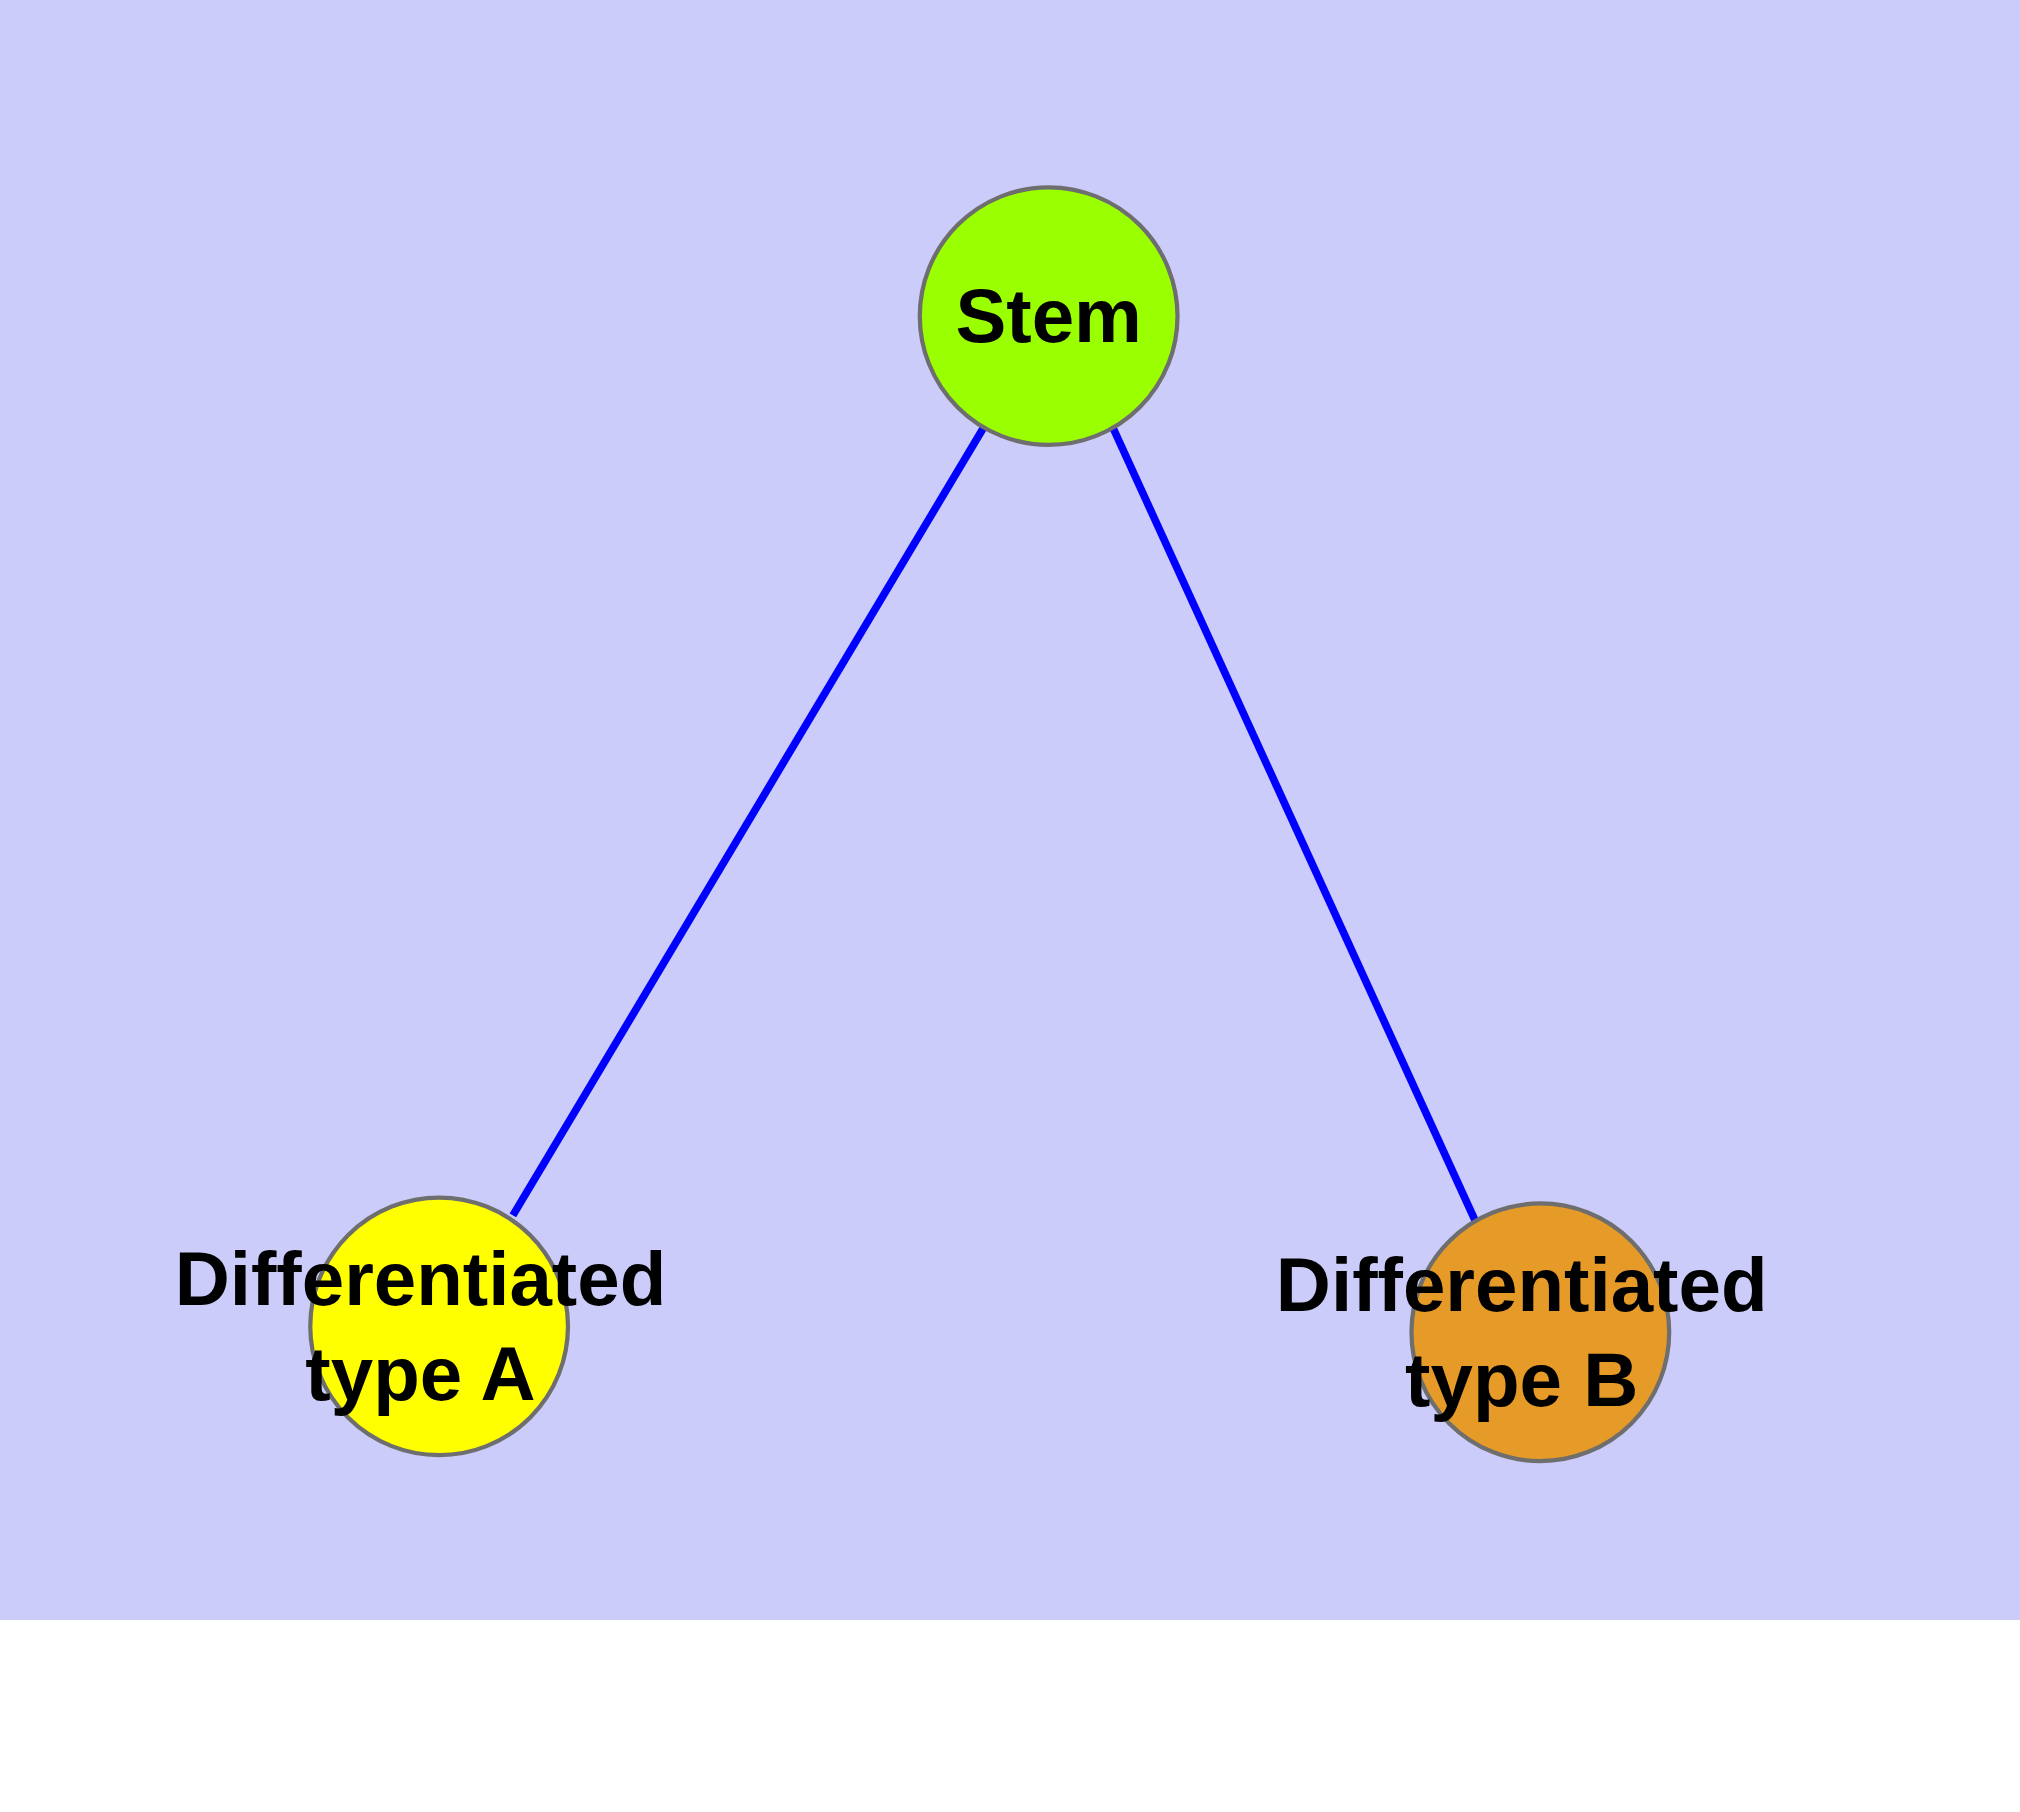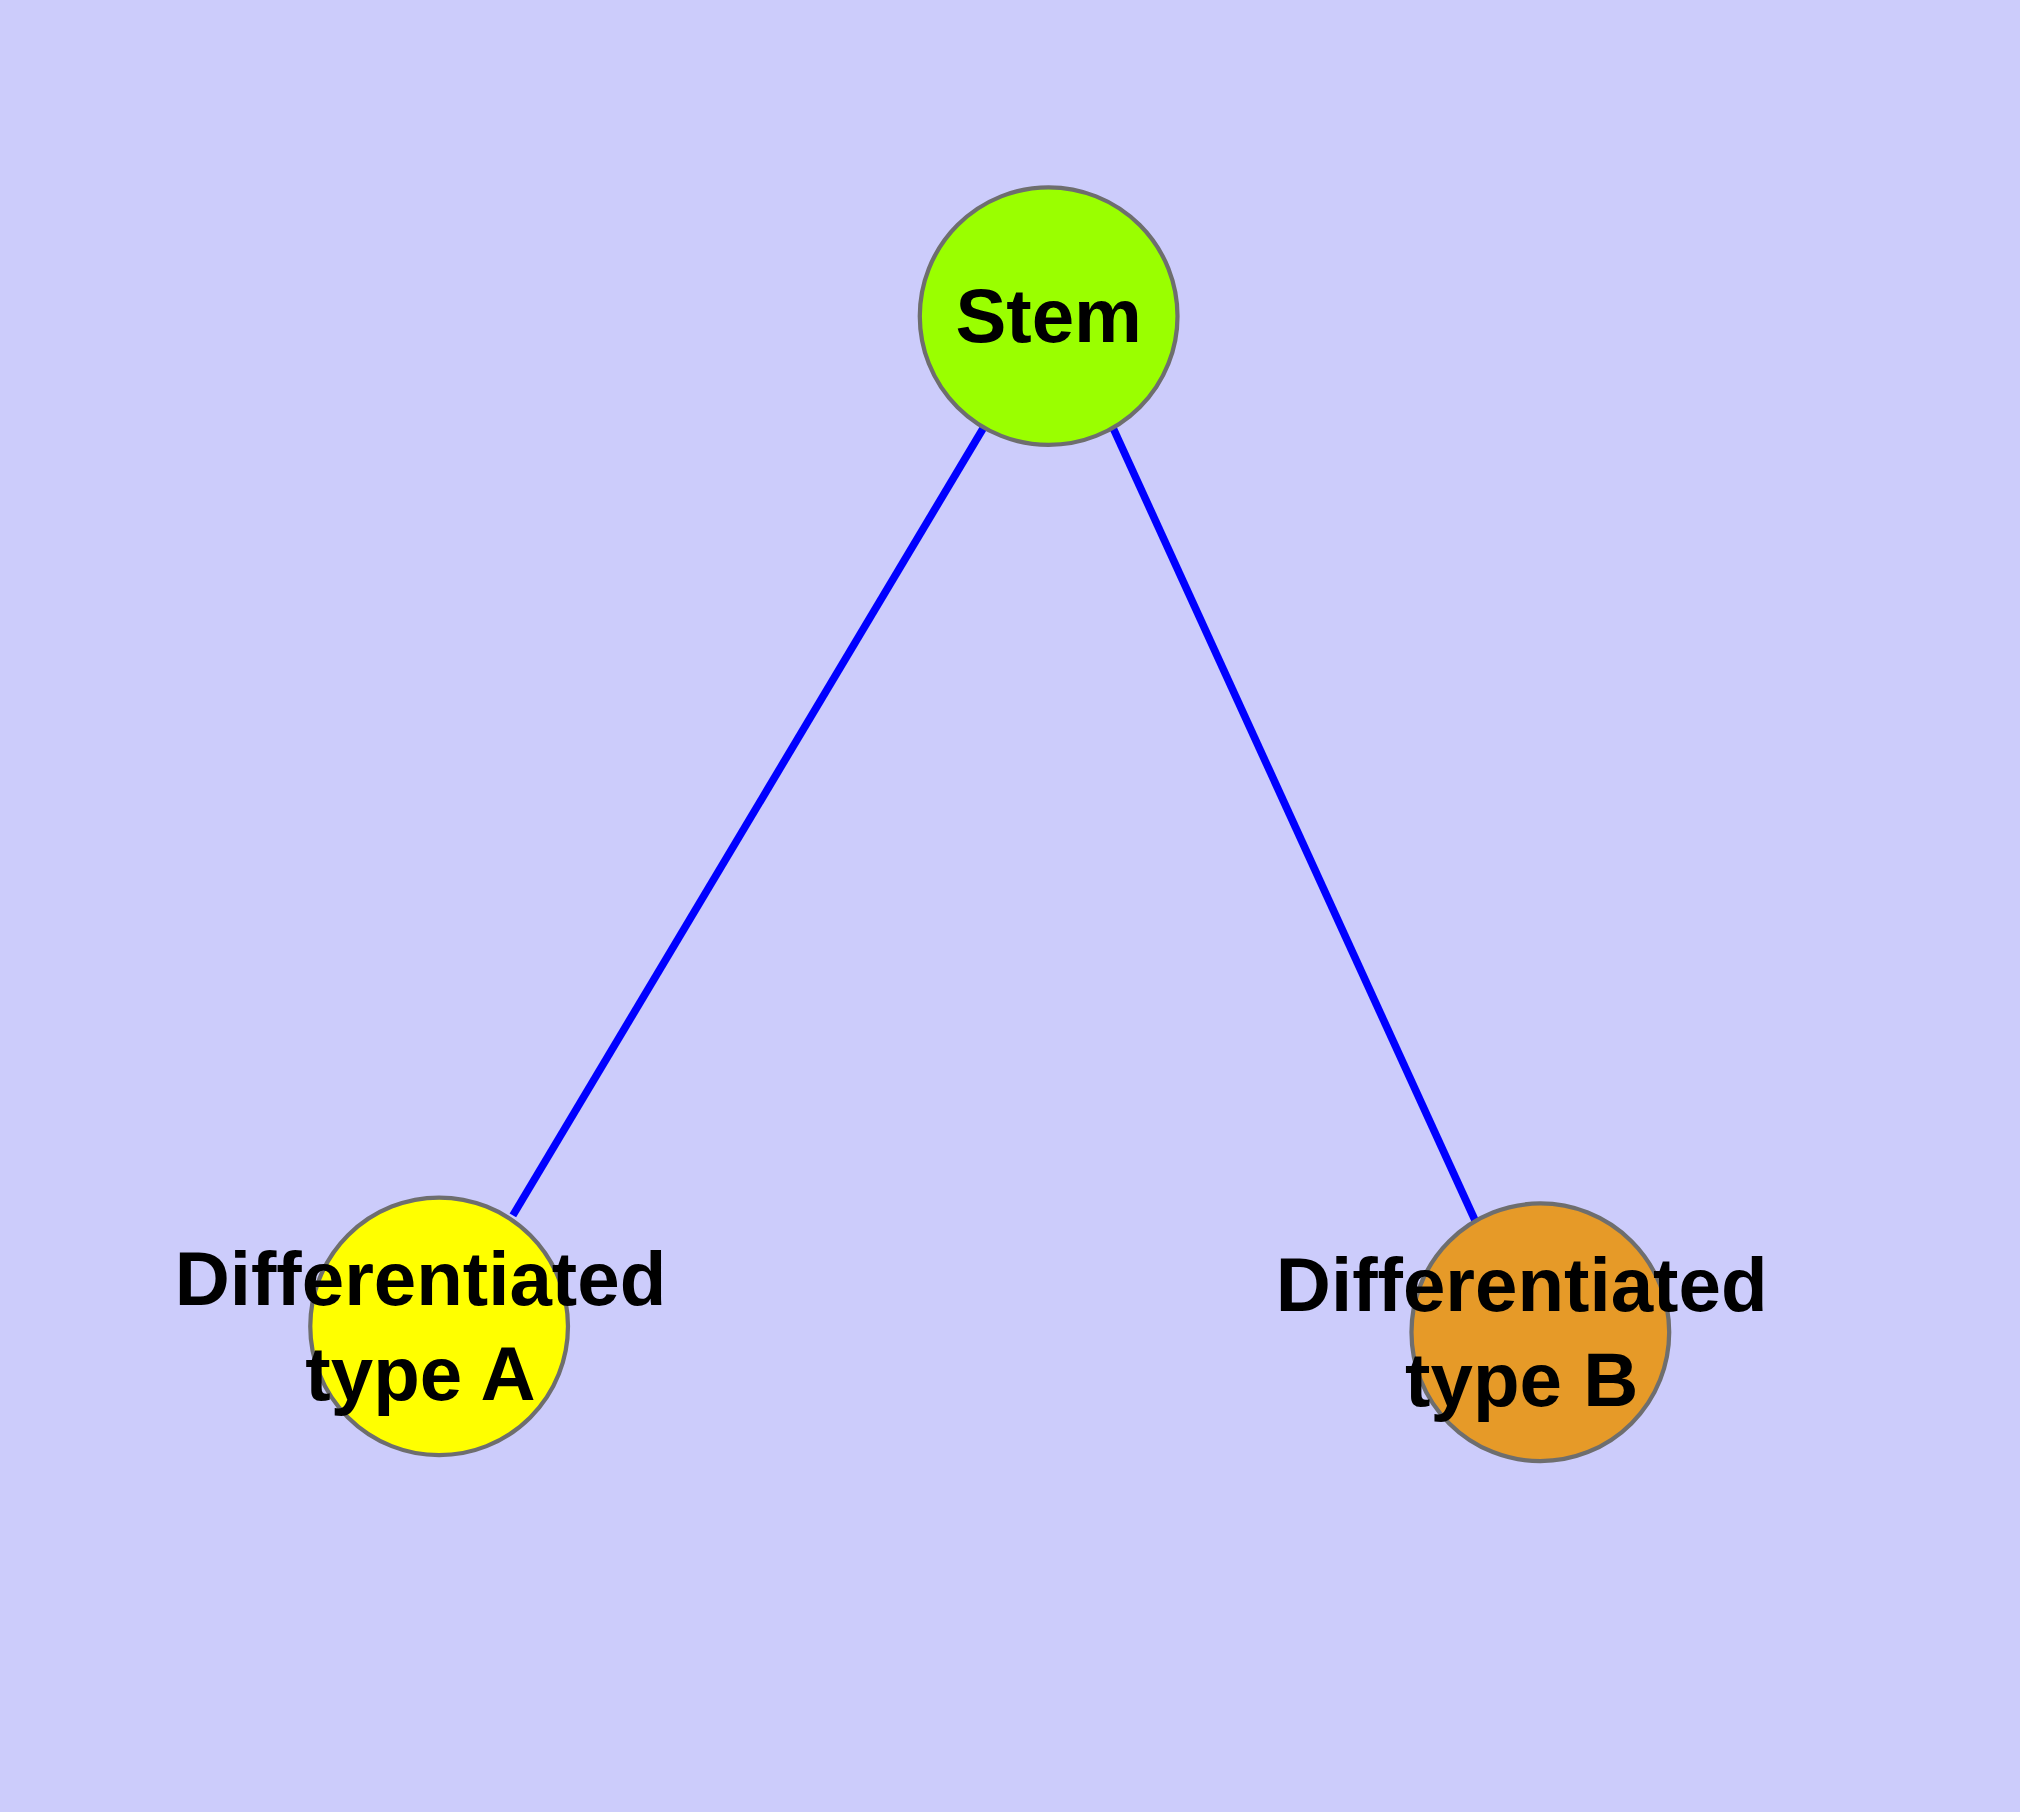--- a/index.html
+++ b/index.html
@@ -27,21 +27,21 @@
   .node-label {
     font-family: "Liberation Sans", sans-serif;
     font-weight: bold;
     fill: #000000;
     paint-order: normal;
   }
 </style>
 </head>
 <body>
 
-<div id="canvas" style="width: 2021px; height: 1812px; background: #86efac;">
+<div id="canvas" style="width: 2021px; height: 1620px; background: #86efac;">
   <svg id="graph-svg" viewBox="0 0 2384 2138" preserveAspectRatio="none" xmlns="http://www.w3.org/2000/svg">
     <rect id="bg-rect" x="0" y="0" width="2384" height="2138" fill="#ccccfb"></rect>
     <g id="edge-layer">
         <line x1="1160" y1="505" x2="605" y2="1434" stroke="#0000ff" stroke-width="9" stroke-linecap="butt"></line>
         <line x1="1313" y1="505" x2="1740" y2="1440" stroke="#0000ff" stroke-width="9" stroke-linecap="butt"></line>
       </g>
     <g id="node-layer">
         <circle cx="1237" cy="373" r="152" fill="#9aff00" stroke="#6e6e6e" stroke-width="5"></circle>
         <circle cx="518" cy="1565" r="152" fill="#ffff00" stroke="#6e6e6e" stroke-width="5"></circle>
         <circle cx="1817" cy="1572" r="152" fill="#e69a28" stroke="#6e6e6e" stroke-width="5"></circle>

